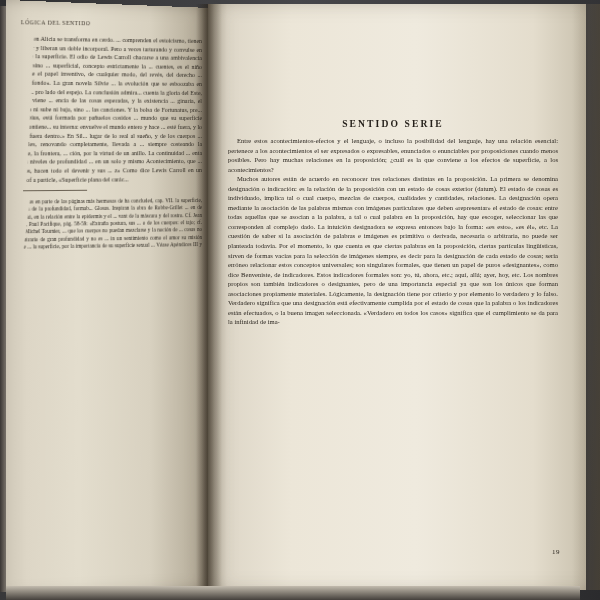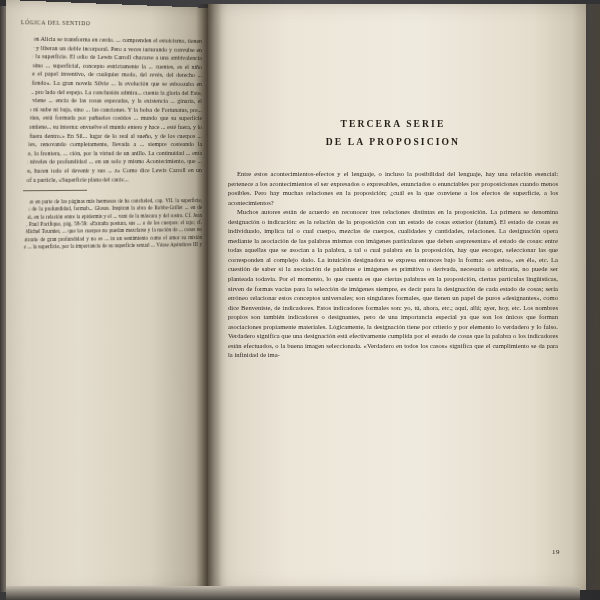--- a/index.html
+++ b/index.html
@@ -200,22 +200,21 @@
 Paul Pacifique, pág. 58-59: «Extraña postura, sus ...
 o de los cuerpos: el tajo; cf. también Michel Tournier, ...
 que los cuerpos no puedan mezclarse y la noción de ...
 cosas no es el contrario de gran profundidad y no es ...
 in un sentimiento como el amor su misión reducirse ...
 la superficie, por la importancia de su superficie sexual ...
 Véase Apéndices III y IV.</p>
     </div>
 
     <div class="col col-right">
-      <h2 class="series-title">TERCERA SERIE</h2>
-      <h3 class="series-sub">DE LA PROPOSICION</h3>
+      <h2 class="series-title">SENTIDO SERIE</h2>
       <p>Entre estos acontecimientos-efectos y el lenguaje, o incluso la posibilidad del lenguaje, hay una relación esencial: pertenece a los acontecimientos el ser expresados o expresables, enunciados o enunciables por proposiciones cuando menos posibles. Pero hay muchas relaciones en la proposición; ¿cuál es la que conviene a los efectos de superficie, a los acontecimientos?</p>
       <p>Muchos autores están de acuerdo en reconocer tres relaciones distintas en la proposición. La primera se denomina designación o indicación: es la relación de la proposición con un estado de cosas exterior (datum). El estado de cosas es individuado, implica tal o cual cuerpo, mezclas de cuerpos, cualidades y cantidades, relaciones. La designación opera mediante la asociación de las palabras mismas con imágenes particulares que deben «representar» el estado de cosas: entre todas aquellas que se asocian a la palabra, a tal o cual palabra en la proposición, hay que escoger, seleccionar las que corresponden al complejo dado. La intuición designadora se expresa entonces bajo la forma: «es esto», «es él», etc. La cuestión de saber si la asociación de palabras e imágenes es primitiva o derivada, necesaria o arbitraria, no puede ser planteada todavía. Por el momento, lo que cuenta es que ciertas palabras en la proposición, ciertas partículas lingüísticas, sirven de formas vacías para la selección de imágenes siempre, es decir para la designación de cada estado de cosas; sería erróneo relacionar estos conceptos universales; son singulares formales, que tienen un papel de puros «designantes», como dice Benveniste, de indicadores. Estos indicadores formales son: yo, tú, ahora, etc.; aquí, allá; ayer, hoy, etc. Los nombres propios son también indicadores o designantes, pero de una importancia especial ya que son los únicos que forman asociaciones propiamente materiales. Lógicamente, la designación tiene por criterio y por elemento lo verdadero y lo falso. Verdadero significa que una designación está efectivamente cumplida por el estado de cosas que la palabra o los indicadores están efectuados, o la buena imagen seleccionada. «Verdadero en todos los casos» significa que el cumplimiento se da para la infinidad de ima-</p>
       <div class="folio">19</div>
     </div>
 
     <div class="edge-bottom"></div>
   </div>
 </div>
 
 </body></html>

